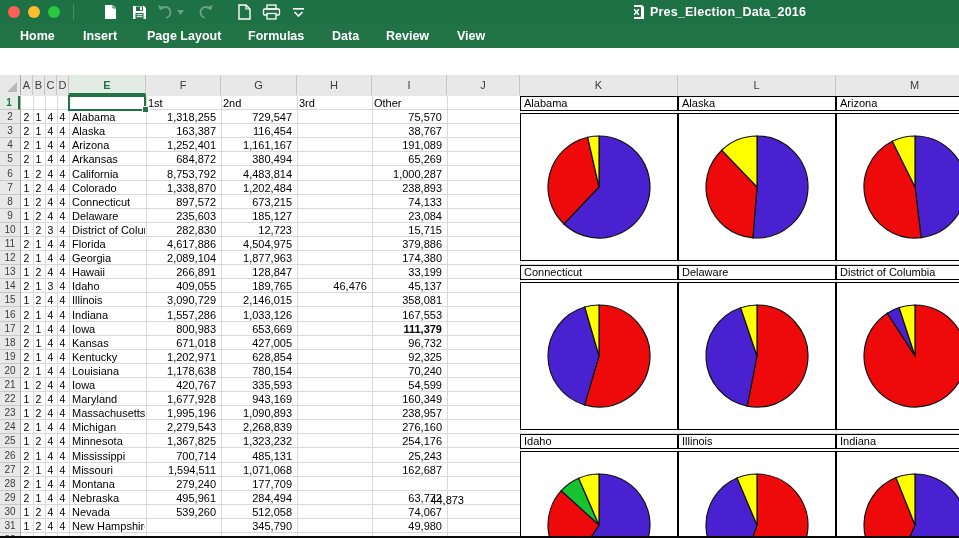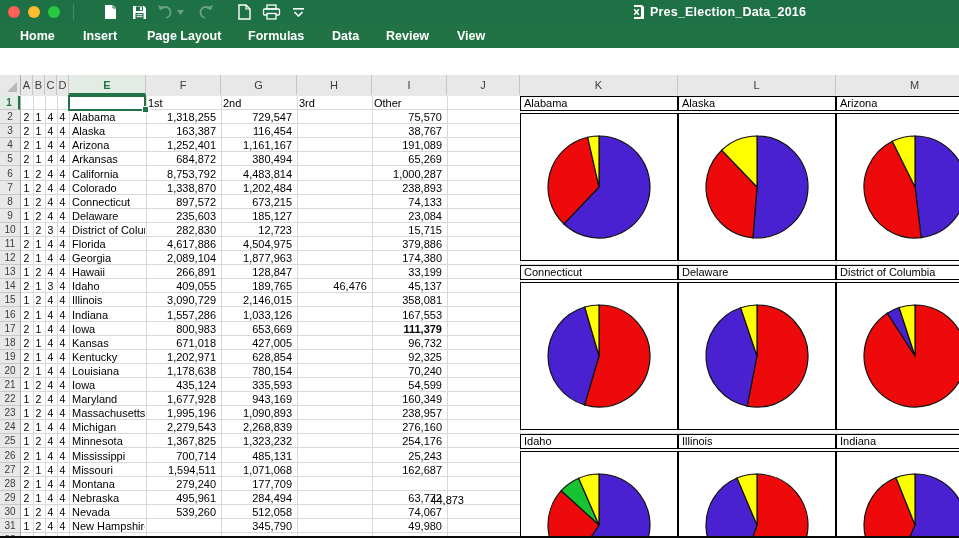--- a/index.html
+++ b/index.html
@@ -344,21 +344,21 @@
         <div class="cell c-code" style="left: 57px; width: 11px; top: 267.9px; height: 14.1px; line-height: 14.1px;">4</div>
         <div class="cell c-state" style="left: 69px; width: 76px; top: 267.9px; height: 14.1px; line-height: 14.1px;">Louisiana</div>
         <div class="cell c-num" style="left: 146px; width: 74px; top: 267.9px; height: 14.1px; line-height: 14.1px;">1,178,638</div>
         <div class="cell c-num" style="left: 221px; width: 75px; top: 267.9px; height: 14.1px; line-height: 14.1px;">780,154</div>
         <div class="cell c-num" style="left: 372px; width: 74px; top: 267.9px; height: 14.1px; line-height: 14.1px;">70,240</div>
         <div class="cell c-code" style="left: 21px; width: 11px; top: 282px; height: 14.1px; line-height: 14.1px;">1</div>
         <div class="cell c-code" style="left: 33px; width: 11px; top: 282px; height: 14.1px; line-height: 14.1px;">2</div>
         <div class="cell c-code" style="left: 45px; width: 11px; top: 282px; height: 14.1px; line-height: 14.1px;">4</div>
         <div class="cell c-code" style="left: 57px; width: 11px; top: 282px; height: 14.1px; line-height: 14.1px;">4</div>
         <div class="cell c-state" style="left: 69px; width: 76px; top: 282px; height: 14.1px; line-height: 14.1px;">Iowa</div>
-        <div class="cell c-num" style="left: 146px; width: 74px; top: 282px; height: 14.1px; line-height: 14.1px;">435,124</div>
+        <div class="cell c-num" style="left: 146px; width: 74px; top: 282px; height: 14.1px; line-height: 14.1px;">420,767</div>
         <div class="cell c-num" style="left: 221px; width: 75px; top: 282px; height: 14.1px; line-height: 14.1px;">335,593</div>
         <div class="cell c-num" style="left: 372px; width: 74px; top: 282px; height: 14.1px; line-height: 14.1px;">54,599</div>
         <div class="cell c-code" style="left: 21px; width: 11px; top: 296.1px; height: 14.1px; line-height: 14.1px;">1</div>
         <div class="cell c-code" style="left: 33px; width: 11px; top: 296.1px; height: 14.1px; line-height: 14.1px;">2</div>
         <div class="cell c-code" style="left: 45px; width: 11px; top: 296.1px; height: 14.1px; line-height: 14.1px;">4</div>
         <div class="cell c-code" style="left: 57px; width: 11px; top: 296.1px; height: 14.1px; line-height: 14.1px;">4</div>
         <div class="cell c-state" style="left: 69px; width: 76px; top: 296.1px; height: 14.1px; line-height: 14.1px;">Maryland</div>
         <div class="cell c-num" style="left: 146px; width: 74px; top: 296.1px; height: 14.1px; line-height: 14.1px;">1,677,928</div>
         <div class="cell c-num" style="left: 221px; width: 75px; top: 296.1px; height: 14.1px; line-height: 14.1px;">943,169</div>
         <div class="cell c-num" style="left: 372px; width: 74px; top: 296.1px; height: 14.1px; line-height: 14.1px;">160,349</div>

